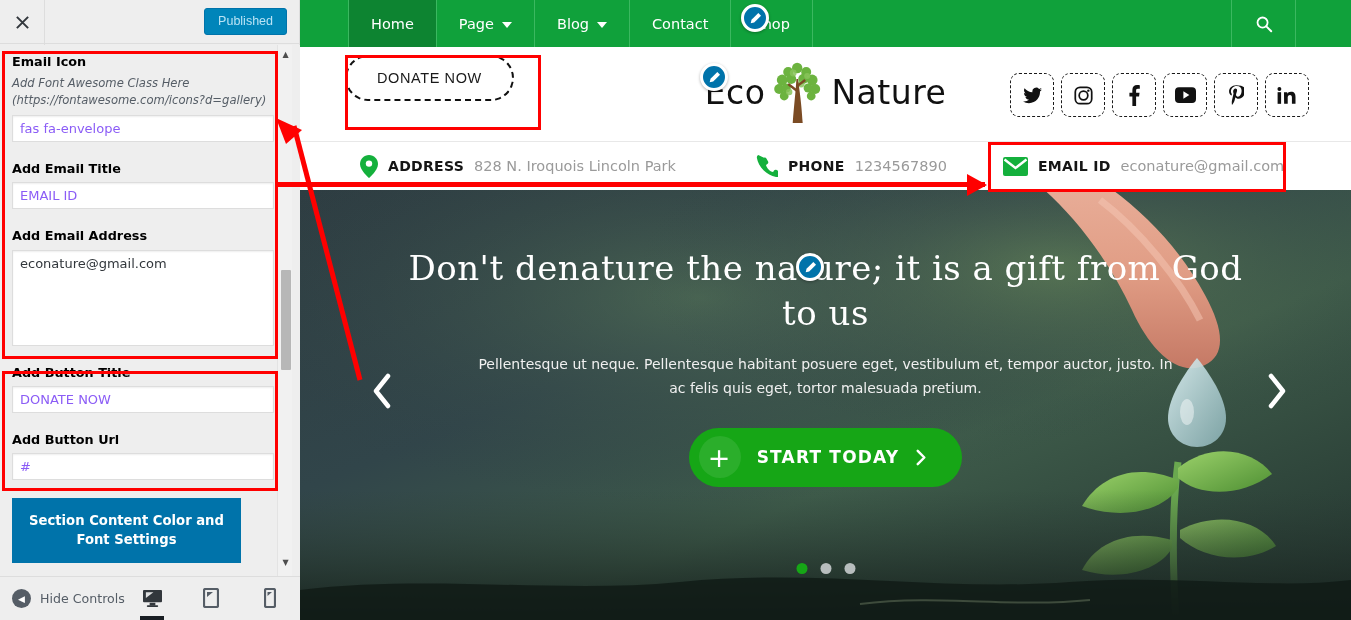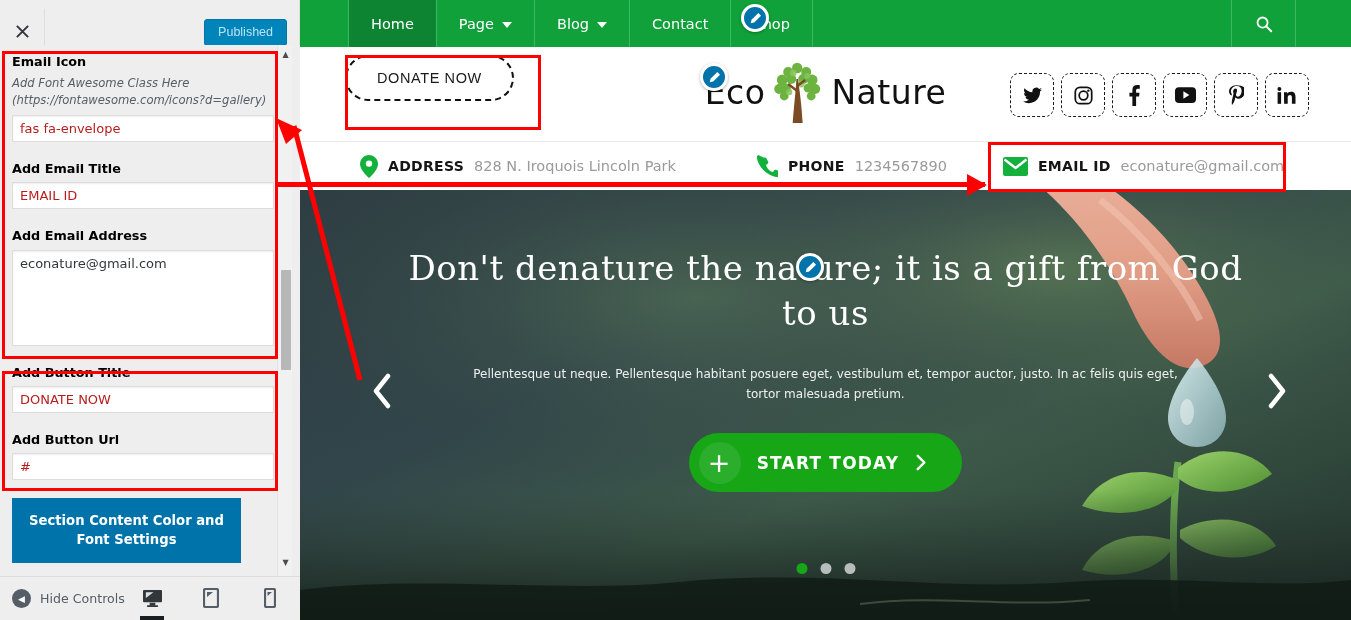--- a/index.html
+++ b/index.html
@@ -15,21 +15,21 @@
   .customizer {
     position: absolute; left: 0; top: 0;
     width: 300px; height: 620px;
     background: #eeeeee;
     border-right: 1px solid #dddddd;
   }
   .cz-topbar {
     position: relative;
     height: 44px; background: #eeeeee;
     border-bottom: 1px solid #dddddd;
-    display: flex; align-items: flex-end; margin-top: 11px;
+    display: flex; align-items: flex-start;
   }
   .cz-close {
     width: 45px; height: 45px;
     display: flex; align-items: center; justify-content: center;
     border-right: 1px solid #dddddd;
     color: #32373c; font-size: 17px; cursor: pointer;
   }
   .cz-publish {
     position: absolute; right: 12px; top: 8px;
     background: #0085ba; color: #b9e3f5;
@@ -53,21 +53,21 @@
     margin-bottom: 5px; line-height: 1.35;
   }
   .field-help {
     font-size: 11.6px; font-style: italic; color: #555d66;
     line-height: 1.42; margin-bottom: 7px;
   }
   .txt-input {
     display: block; width: 100%;
     padding: 5px 7px;
     font-size: 13px; font-family: "DejaVu Sans", "Liberation Sans", sans-serif;
-    color: #b91c1c;
+    color: #8b5cf6;
     border: 1px solid #ddd; background: #fff;
     box-shadow: 0 1px 2px rgba(0,0,0,.07) inset;
     border-radius: 0;
   }
   .txt-area {
     display: block; width: 100%; height: 96px;
     padding: 5px 7px;
     font-size: 13px; font-family: "DejaVu Sans", "Liberation Sans", sans-serif;
     color: #32373c;
     border: 1px solid #ddd; background: #fff;
@@ -226,22 +226,22 @@
     display: flex; flex-direction: column; align-items: center;
     padding-top: 56px;
   }
   .hero-title {
     color: #fff; font-size: 34px; line-height: 1.32;
     text-align: center; max-width: 850px;
     font-family: "DejaVu Serif", "Liberation Serif", serif;
     font-weight: normal; letter-spacing: .5px;
   }
   .hero-sub {
-    color: #f0f0f0; font-size: 12px; line-height: 1.72;
-    text-align: center; max-width: 710px; margin-top: 28px;
+    color: #f0f0f0; font-size: 14px; line-height: 1.72;
+    text-align: center; max-width: 710px; margin-top: 16px;
   }
   .start-btn {
     margin-top: 28px;
     background: #16a616; color: #fff;
     border: none; border-radius: 40px;
     padding: 0 34px 0 10px; height: 59px;
     display: flex; align-items: center; gap: 16px;
     font-size: 17px; font-weight: bold; letter-spacing: 1.2px;
     font-family: "DejaVu Sans", "Liberation Sans", sans-serif;
     cursor: pointer;

